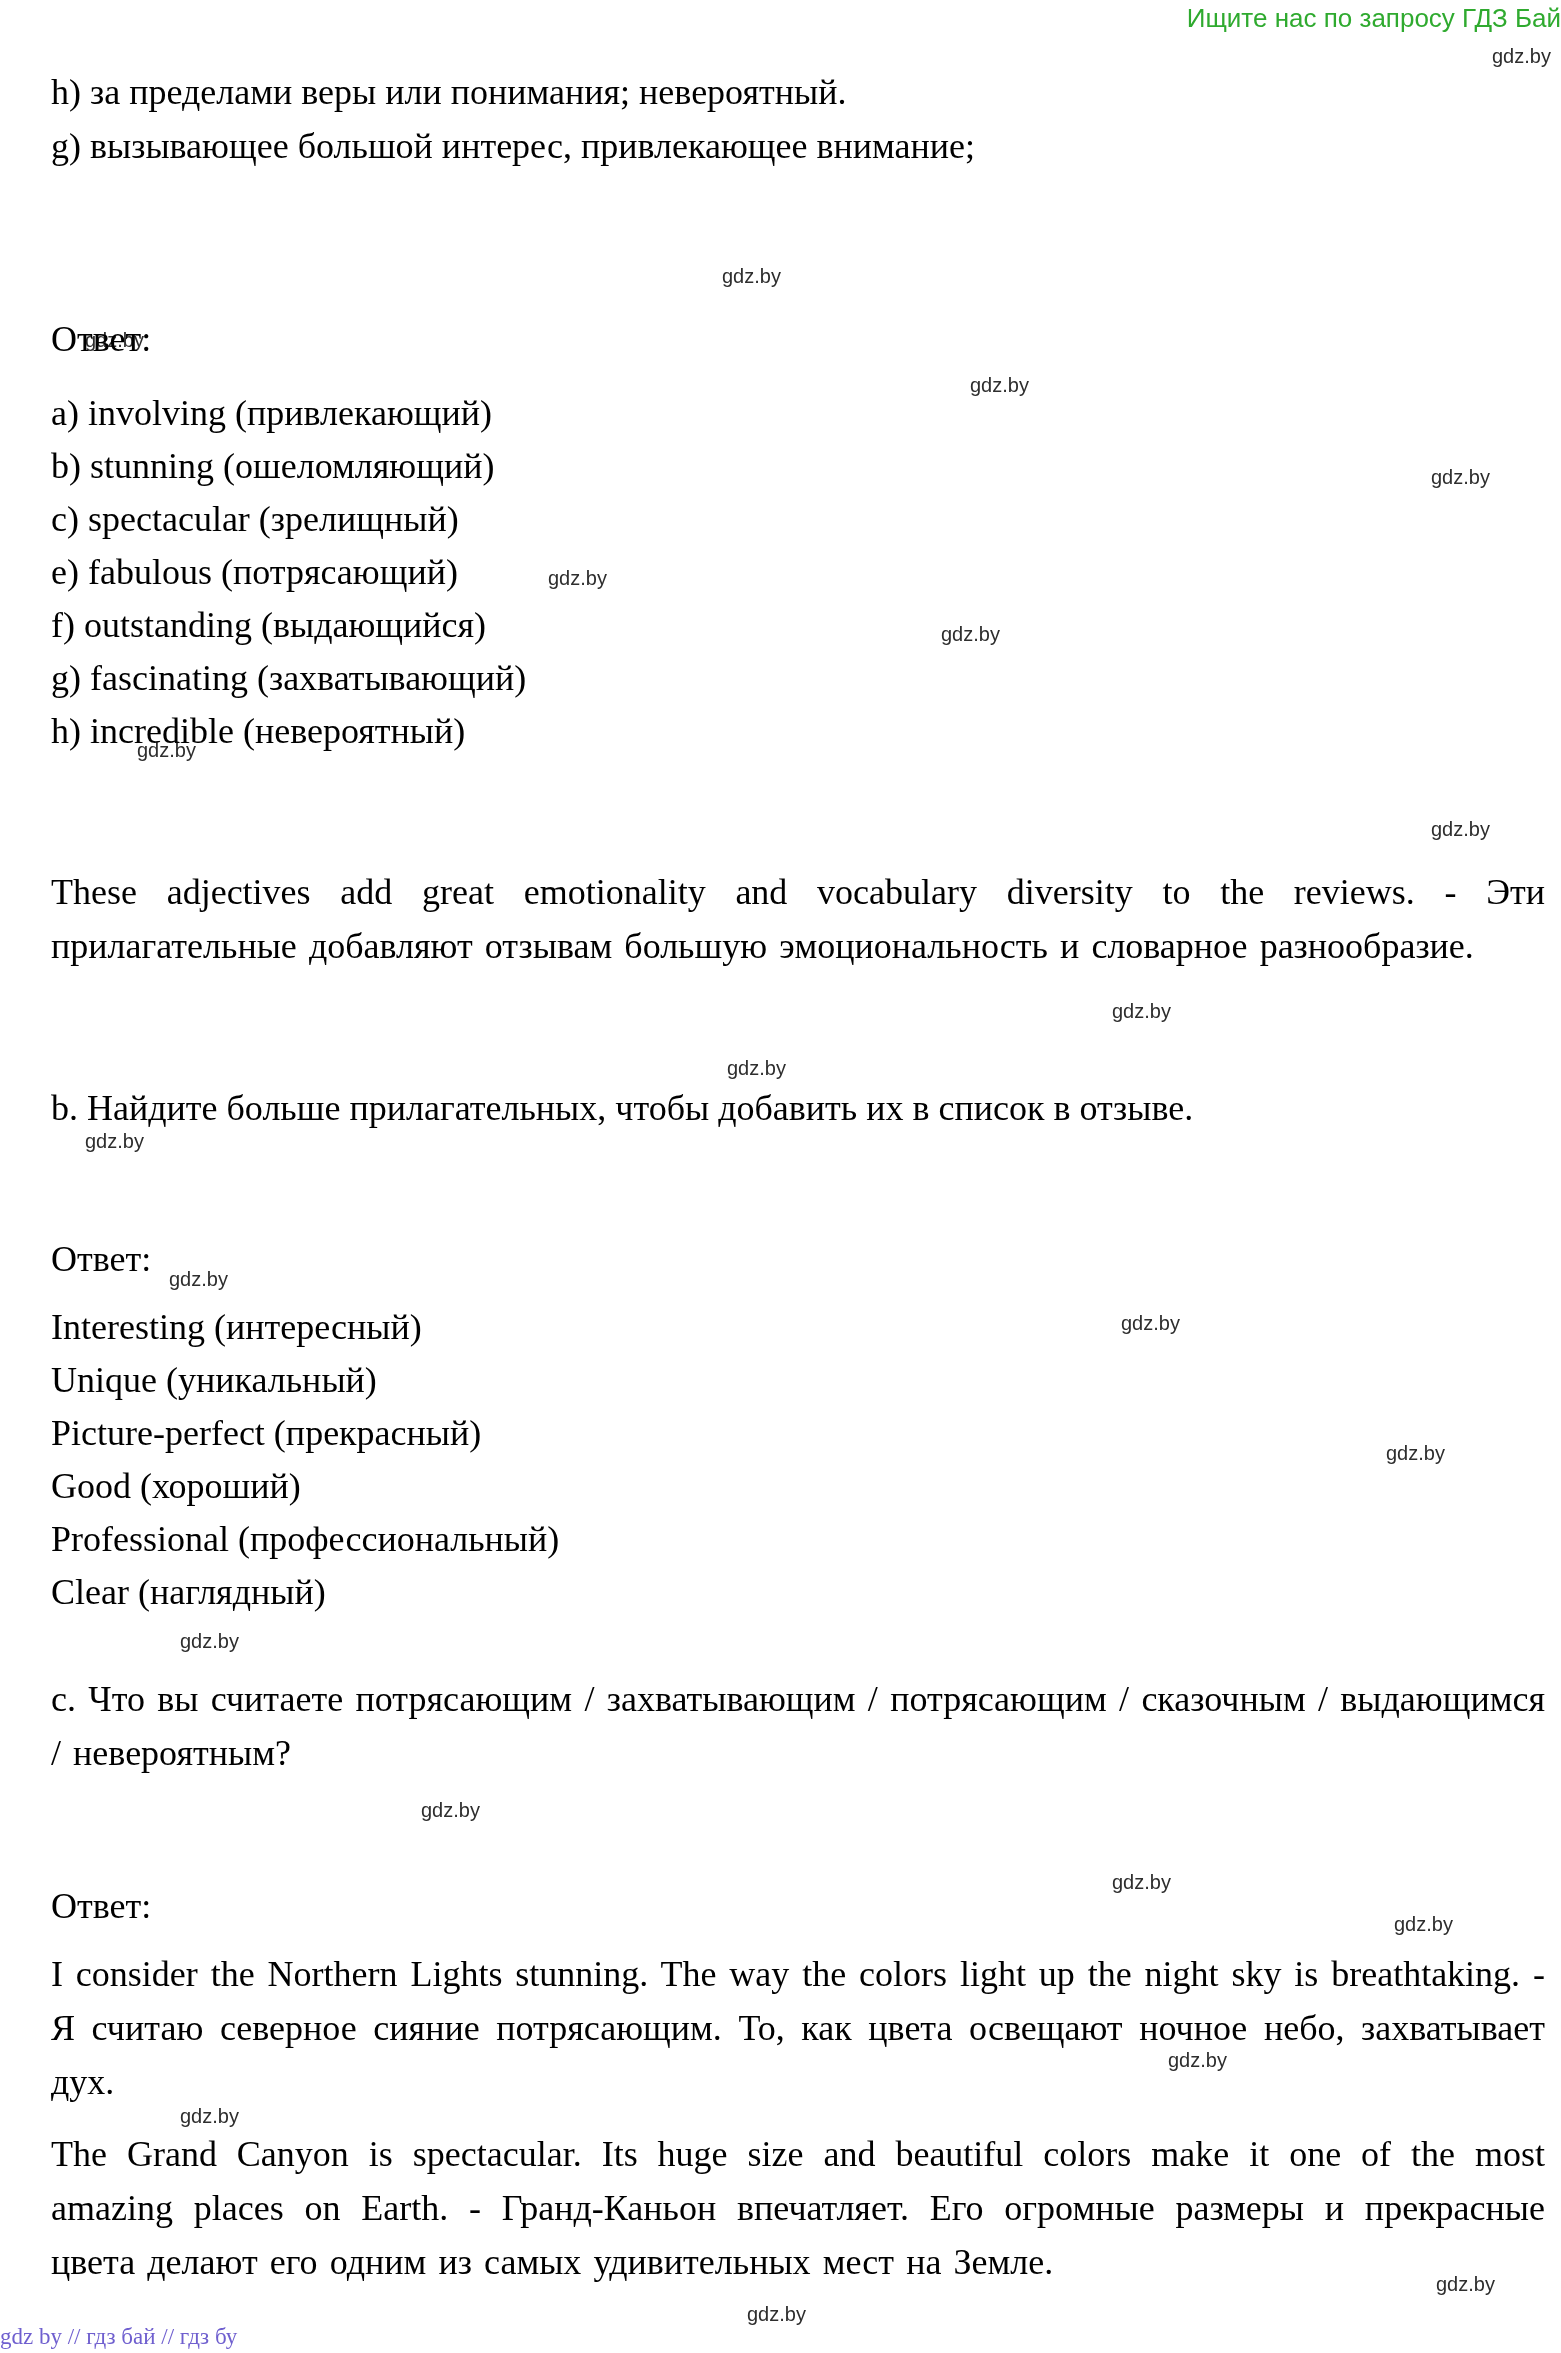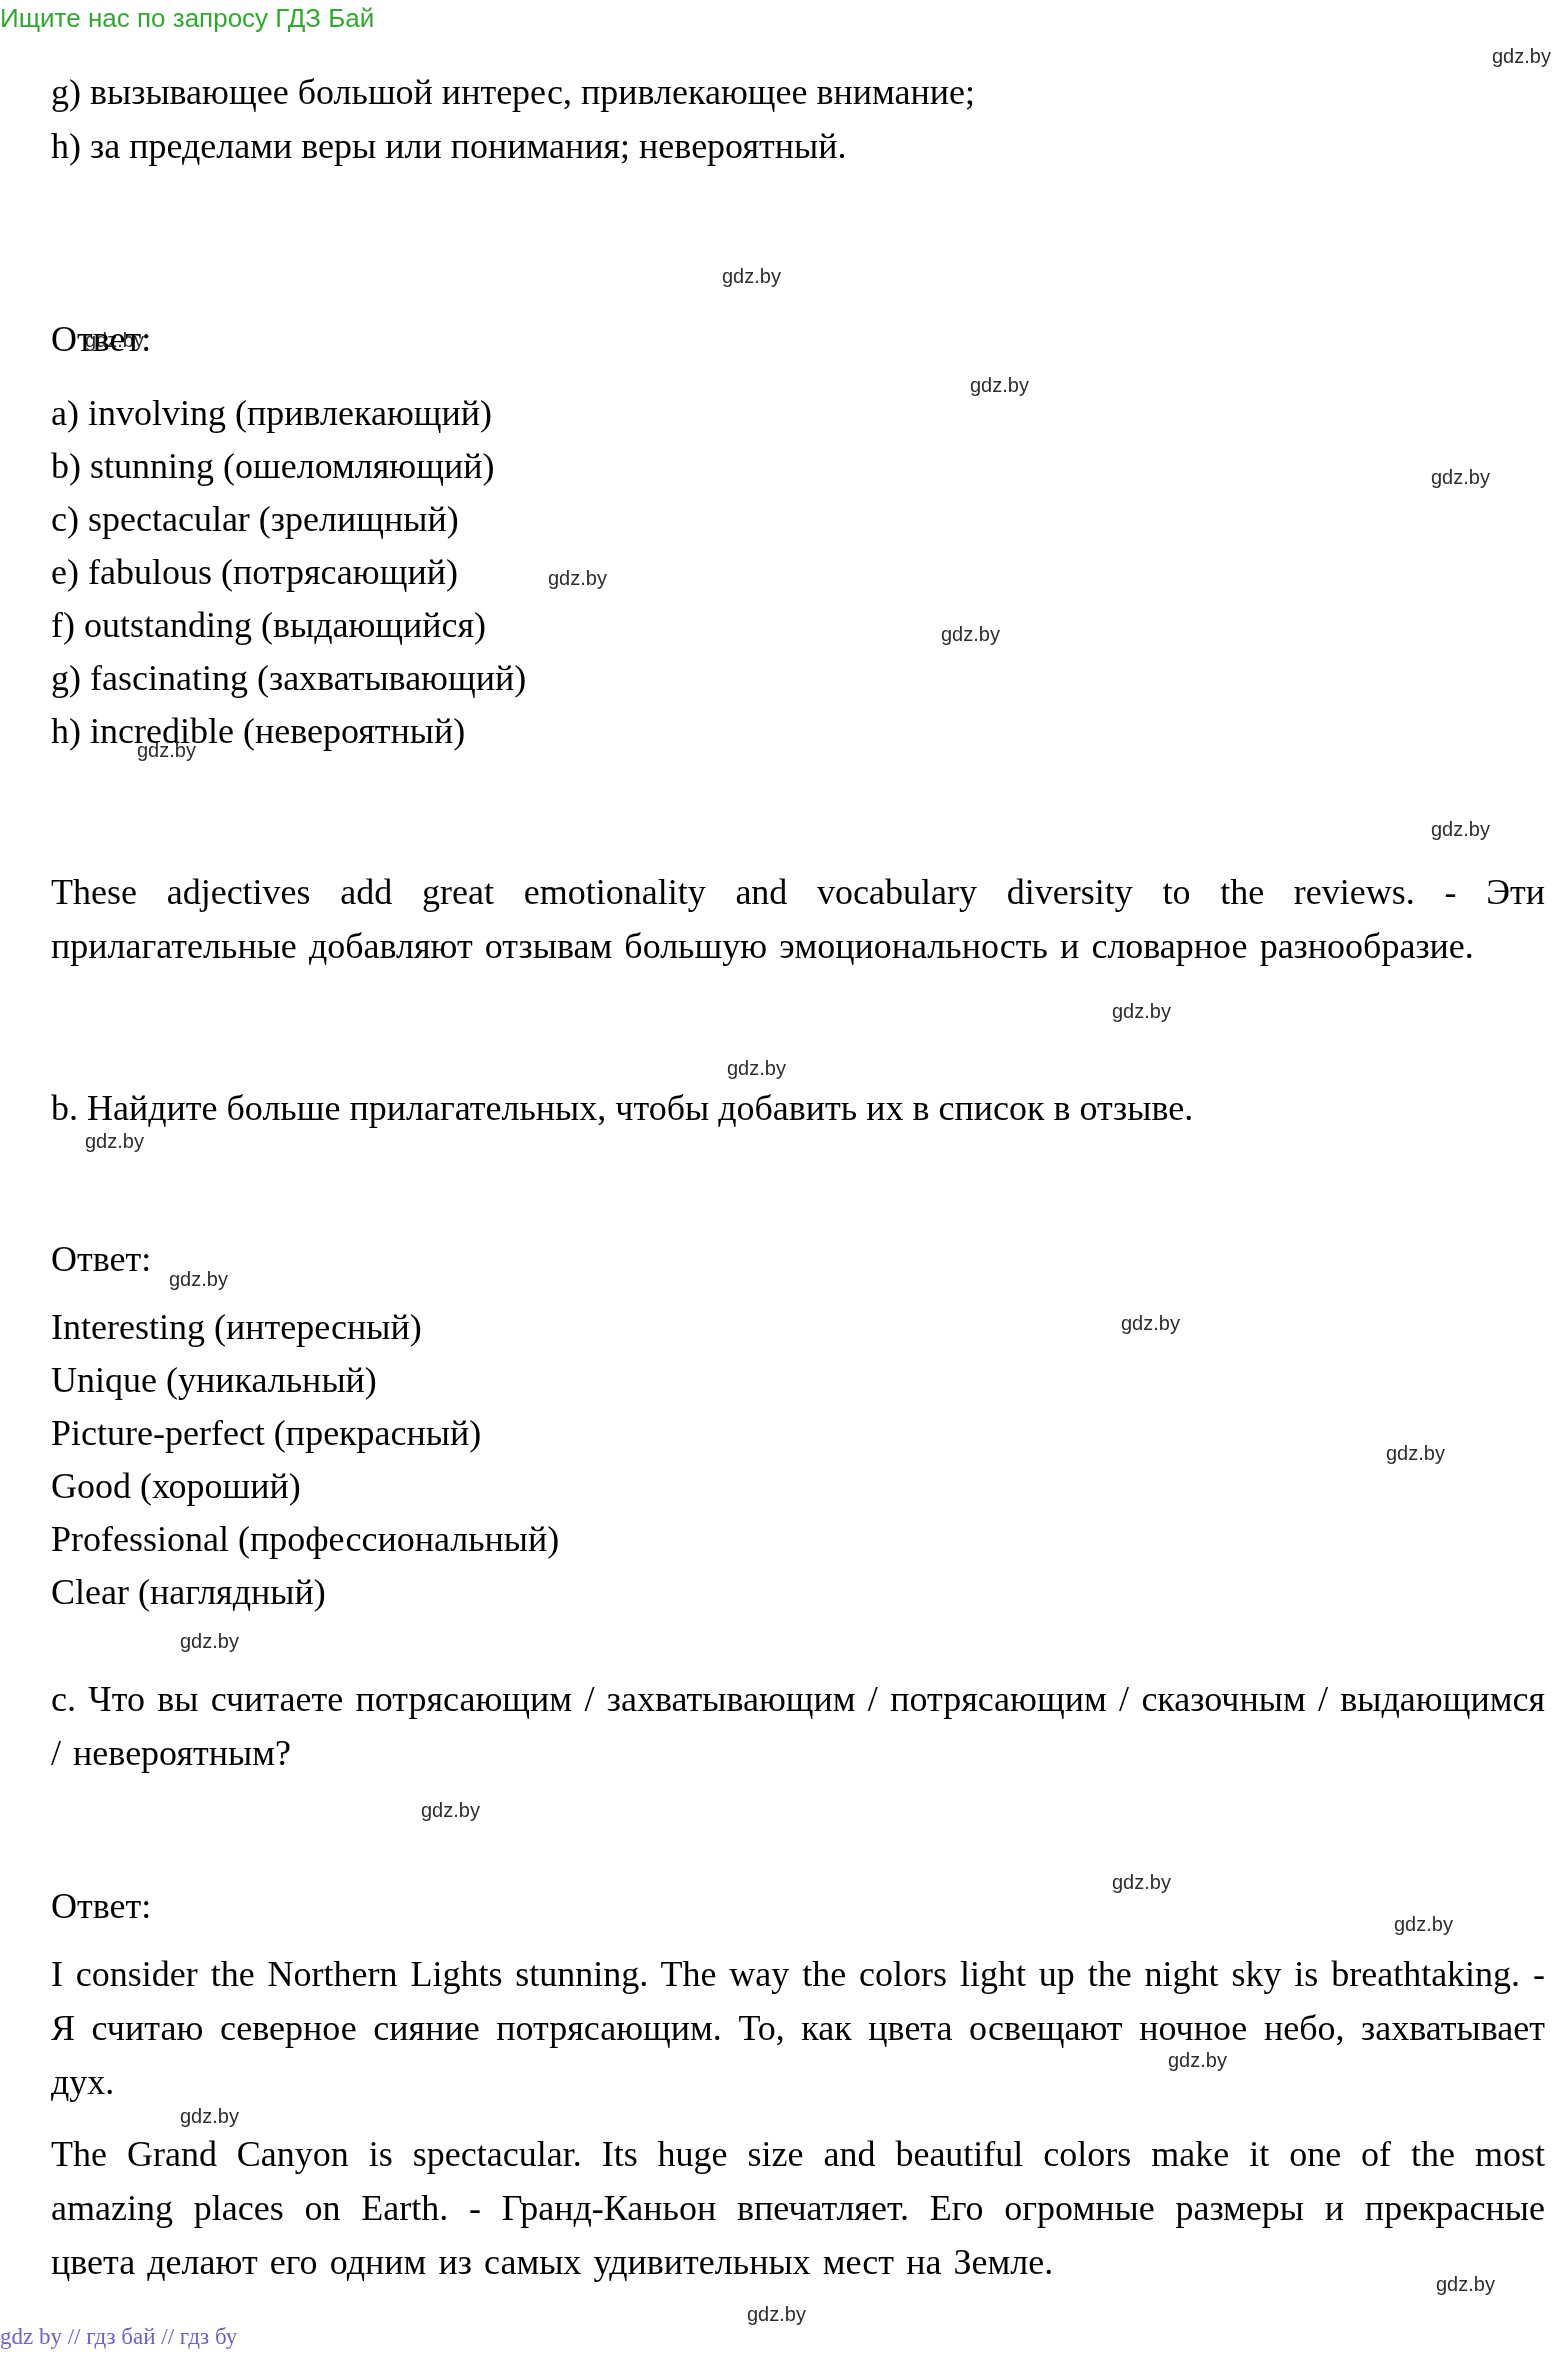--- a/index.html
+++ b/index.html
@@ -9,21 +9,21 @@
     position: relative;
     background: #ffffff;
     font-family: "Liberation Serif", serif;
     color: var(--text, #000000);
     overflow: hidden;
   }
   .banner {
     position: absolute;
     top: 3.1px; left: 0;
     width: 100%;
-    text-align: left;
+    text-align: right;
     font-family: "Liberation Sans", sans-serif;
     font-size: 26px;
     color: var(--banner-green, #2faa2f);
   }
   .wm {
     position: absolute;
     font-family: Liberation Sans, sans-serif;
     font-size: 20px;
     color: var(--watermark, #2e2e2e);
     white-space: nowrap;
@@ -74,22 +74,22 @@
 <span class="wm" style="left:180px;top:1630px">gdz.by</span>
 <span class="wm" style="left:421px;top:1799px">gdz.by</span>
 <span class="wm" style="left:1112px;top:1871px">gdz.by</span>
 <span class="wm" style="left:1394px;top:1913px">gdz.by</span>
 <span class="wm" style="left:1168px;top:2049px">gdz.by</span>
 <span class="wm" style="left:180px;top:2105px">gdz.by</span>
 <span class="wm" style="left:1436px;top:2273px">gdz.by</span>
 <span class="wm" style="left:747px;top:2303px">gdz.by</span>
 
 <div class="block" style="top:65px">
+  <div class="line">h) за пределами веры или понимания; невероятный.</div>
   <div class="line">g) вызывающее большой интерес, привлекающее внимание;</div>
-  <div class="line">h) за пределами веры или понимания; невероятный.</div>
 </div>
 
 <div class="block answer-label" style="top:276px">Ответ:</div>
 
 <div class="block list" style="top:387px">
   <div class="line">a) involving (привлекающий)</div>
   <div class="line">b) stunning (ошеломляющий)</div>
   <div class="line">c) spectacular (зрелищный)</div>
   <div class="line">e) fabulous (потрясающий)</div>
   <div class="line">f) outstanding (выдающийся)</div>

